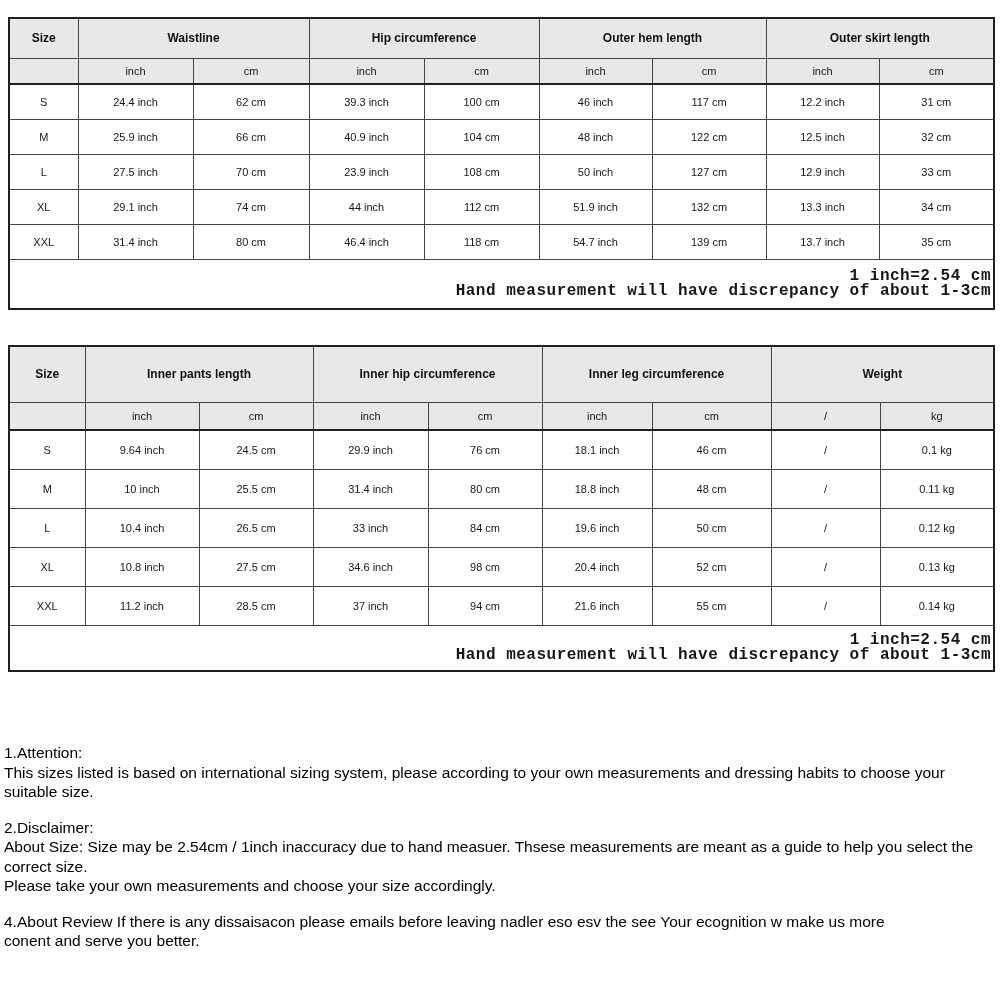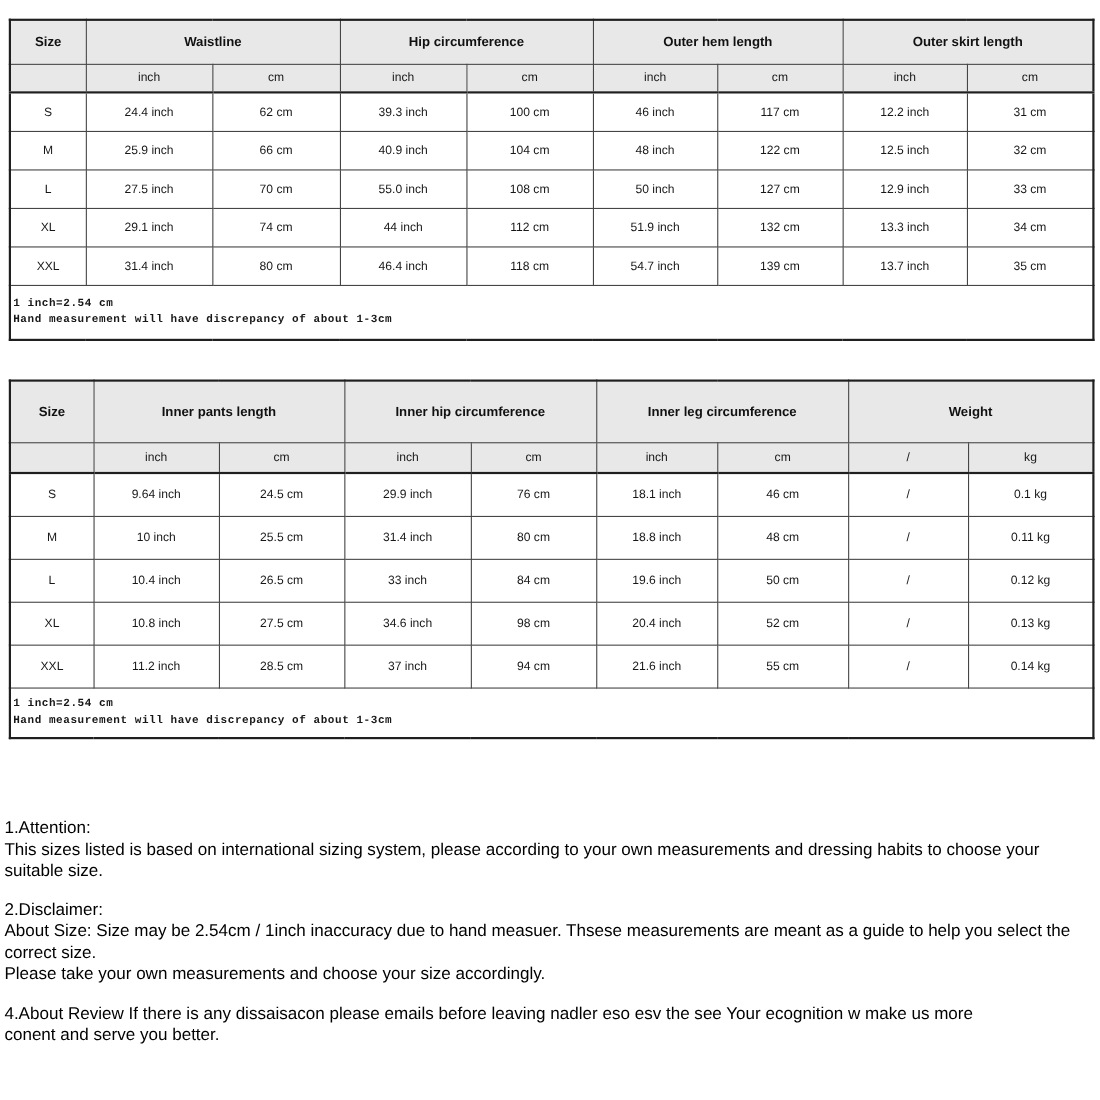--- a/index.html
+++ b/index.html
@@ -44,24 +44,24 @@
     background:#e8e8e8;
     font-size:11px;
     border-bottom:2px solid #1f1f1f;
     margin-left:37px;
   }
   #table1 .urow { height:26px; }
   #table2 .urow { height:28px; }
   #table1 .drow { height:35px; }
   #table2 .drow { height:39px; }
   .frow td {
-    text-align:left;
+    text-align:right;
     font-family:"Liberation Mono","DejaVu Sans Mono",monospace;
     font-weight:bold;
-    font-size:10px;
+    font-size:16px;
     line-height:15px;
     letter-spacing:0.5px;
   }
   #table1 .frow { height:50px; }
   #table2 .frow { height:46px; }
   .notes {
     position:absolute;
     left:4px;
     top:727px;
     width:992px;
@@ -129,21 +129,21 @@
       <td>104 cm</td>
       <td>48 inch</td>
       <td>122 cm</td>
       <td>12.5 inch</td>
       <td>32 cm</td>
     </tr>
     <tr class="drow">
       <td>L</td>
       <td>27.5 inch</td>
       <td>70 cm</td>
-      <td>55.0 inch</td>
+      <td>23.9 inch</td>
       <td>108 cm</td>
       <td>50 inch</td>
       <td>127 cm</td>
       <td>12.9 inch</td>
       <td>33 cm</td>
     </tr>
     <tr class="drow">
       <td>XL</td>
       <td>29.1 inch</td>
       <td>74 cm</td>

